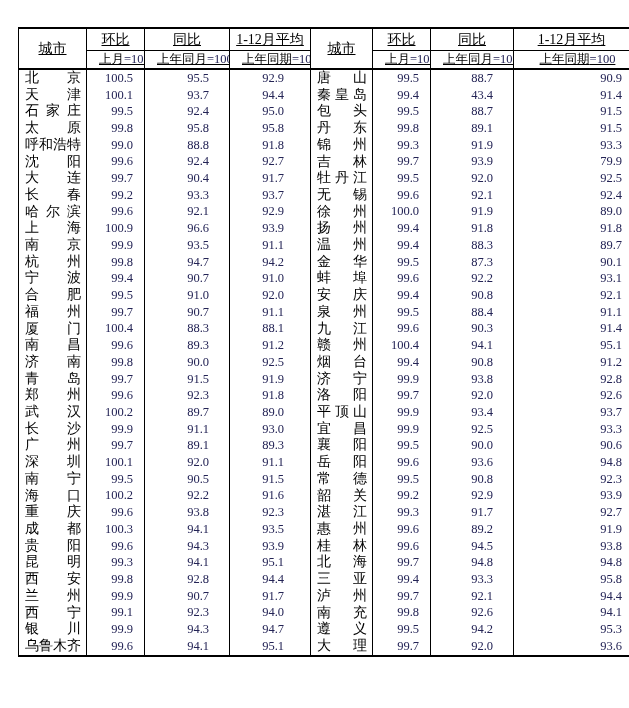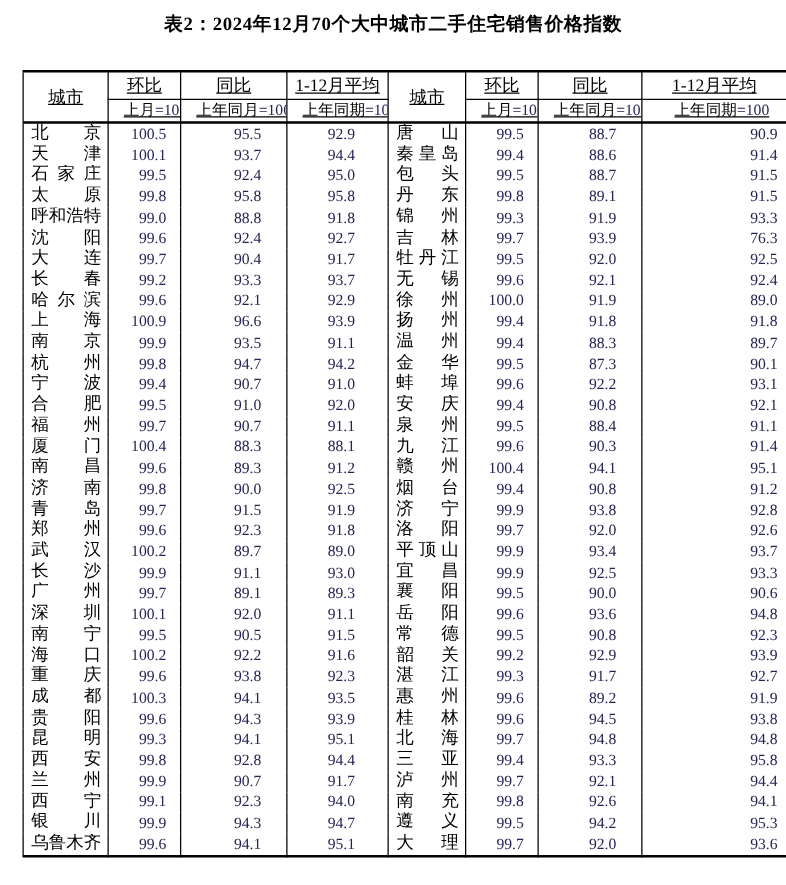--- a/index.html
+++ b/index.html
@@ -46,21 +46,20 @@
     position:absolute;right:1px;bottom:11px;white-space:nowrap;
     font-family:"Liberation Sans",sans-serif;font-weight:700;
     font-size:21px;color:rgba(40,40,40,0.92);letter-spacing:0px;
   }
 </style>
 </head>
 <body>
 
 <div class="page">
 
-  <div class="title">表2：2024年12月70个大中城市二手住宅销售价格指数</div>
 
   <table class="price-table">
     <colgroup>
       <col style="width:68px">
         <col style="width:58px">
         <col style="width:85px">
         <col style="width:81px">
       <col style="width:62px">
         <col style="width:58px">
         <col style="width:83px">
@@ -118,21 +117,21 @@
           <td class="num-cell left-c2">93.7</td>
           <td class="num-cell left-c3">94.4</td>
           <td class="city-cell">
             <div class="city-justify">
               <span>秦</span>
               <span>皇</span>
               <span>岛</span>
             </div>
           </td>
           <td class="num-cell right-c1">99.4</td>
-          <td class="num-cell right-c2">88.6</td>
+          <td class="num-cell right-c2">43.4</td>
           <td class="num-cell right-c3">91.4</td>
         </tr>
         <tr>
           <td class="city-cell">
             <div class="city-justify">
               <span>石</span>
               <span>家</span>
               <span>庄</span>
             </div>
           </td>
@@ -202,21 +201,21 @@
           <td class="num-cell left-c2">92.4</td>
           <td class="num-cell left-c3">92.7</td>
           <td class="city-cell">
             <div class="city-justify">
               <span>吉</span>
               <span>林</span>
             </div>
           </td>
           <td class="num-cell right-c1">99.7</td>
           <td class="num-cell right-c2">93.9</td>
-          <td class="num-cell right-c3">76.3</td>
+          <td class="num-cell right-c3">79.9</td>
         </tr>
         <tr>
           <td class="city-cell">
             <div class="city-justify">
               <span>大</span>
               <span>连</span>
             </div>
           </td>
           <td class="num-cell left-c1">99.7</td>
           <td class="num-cell left-c2">90.4</td>

